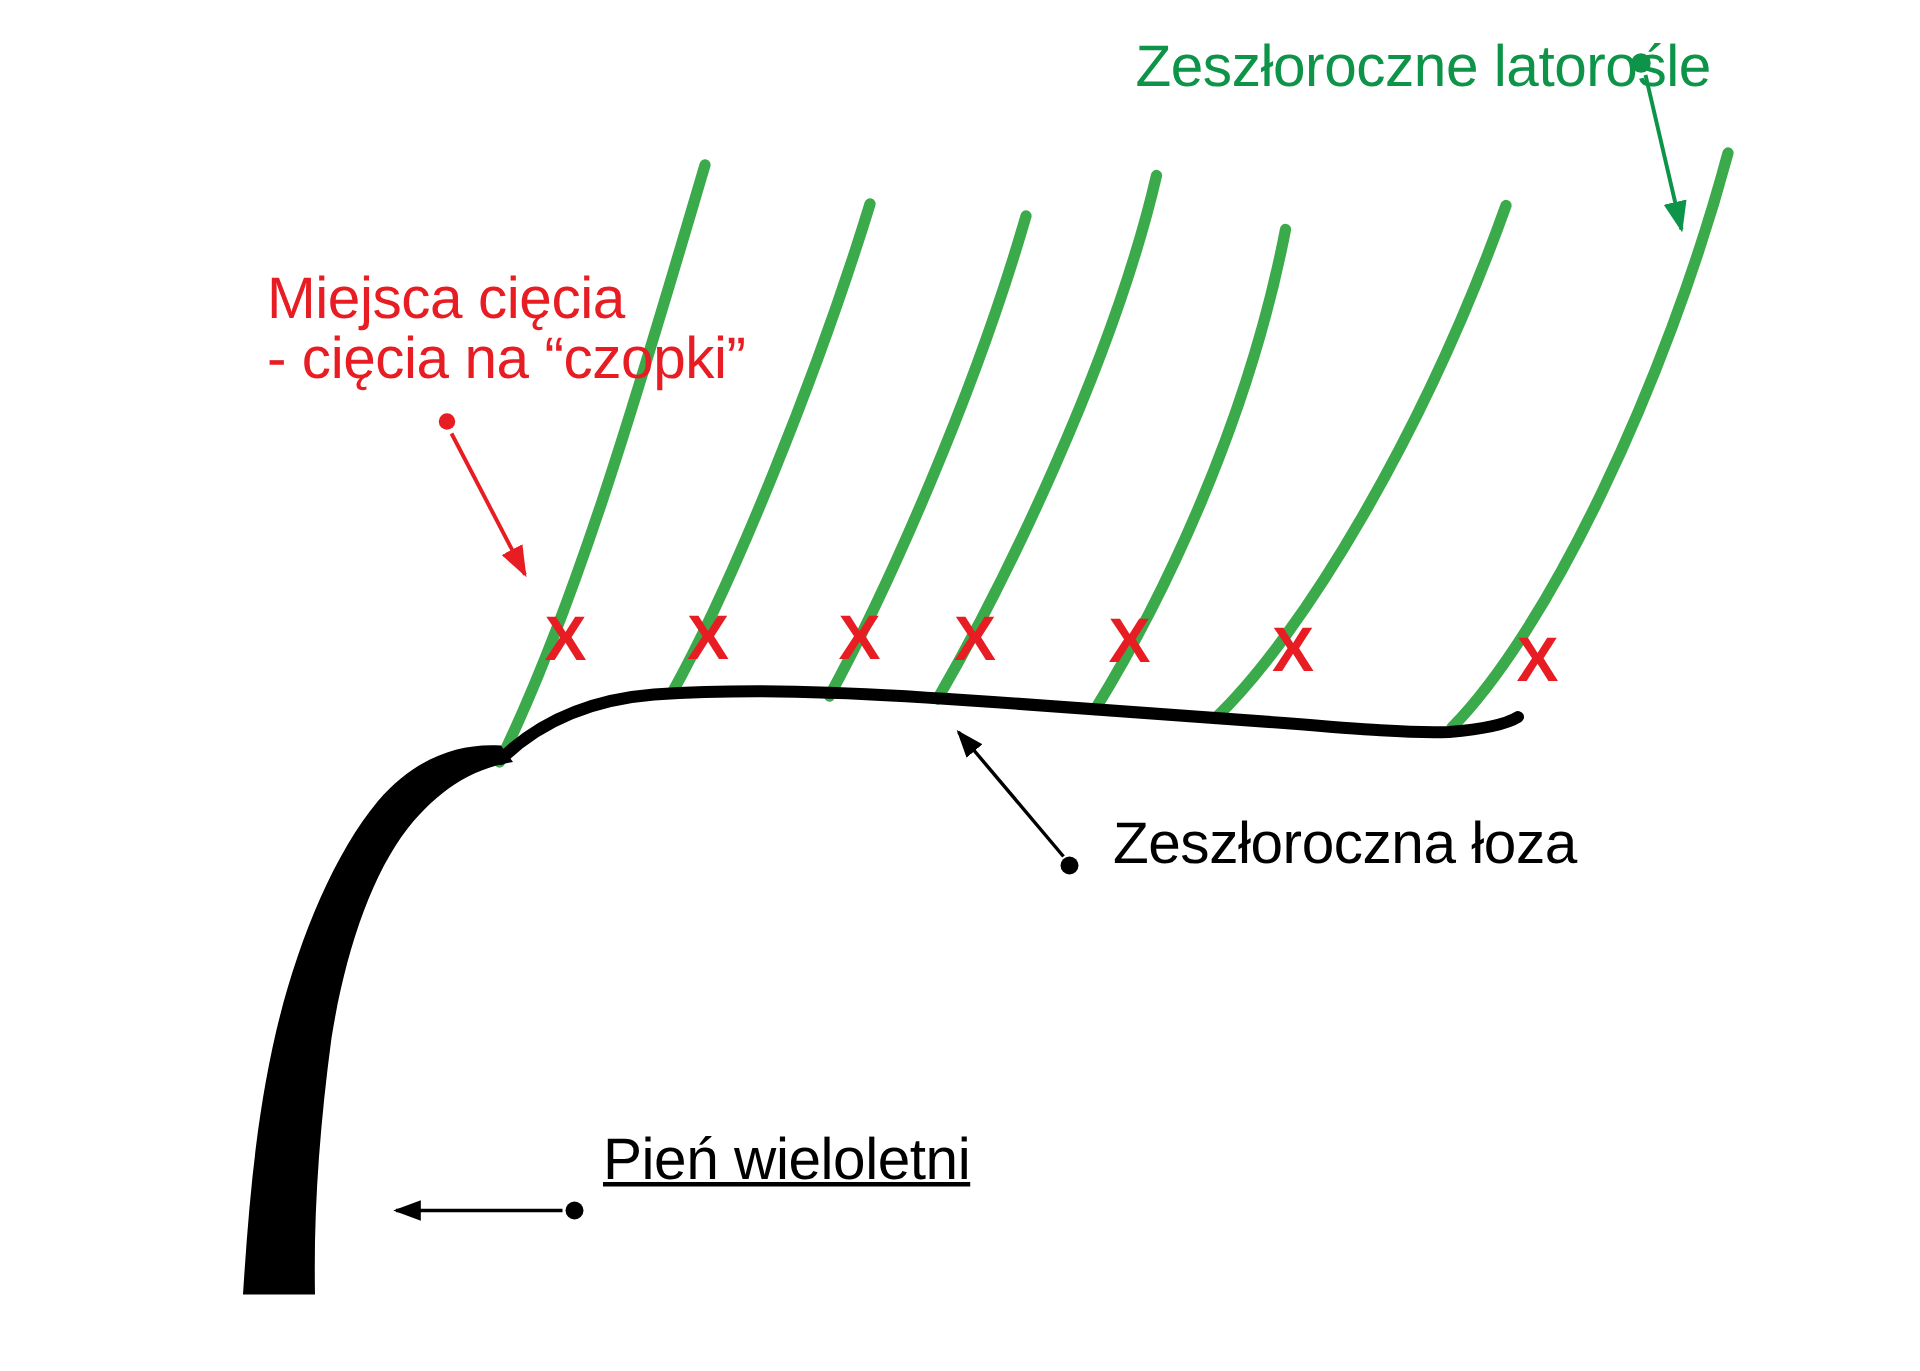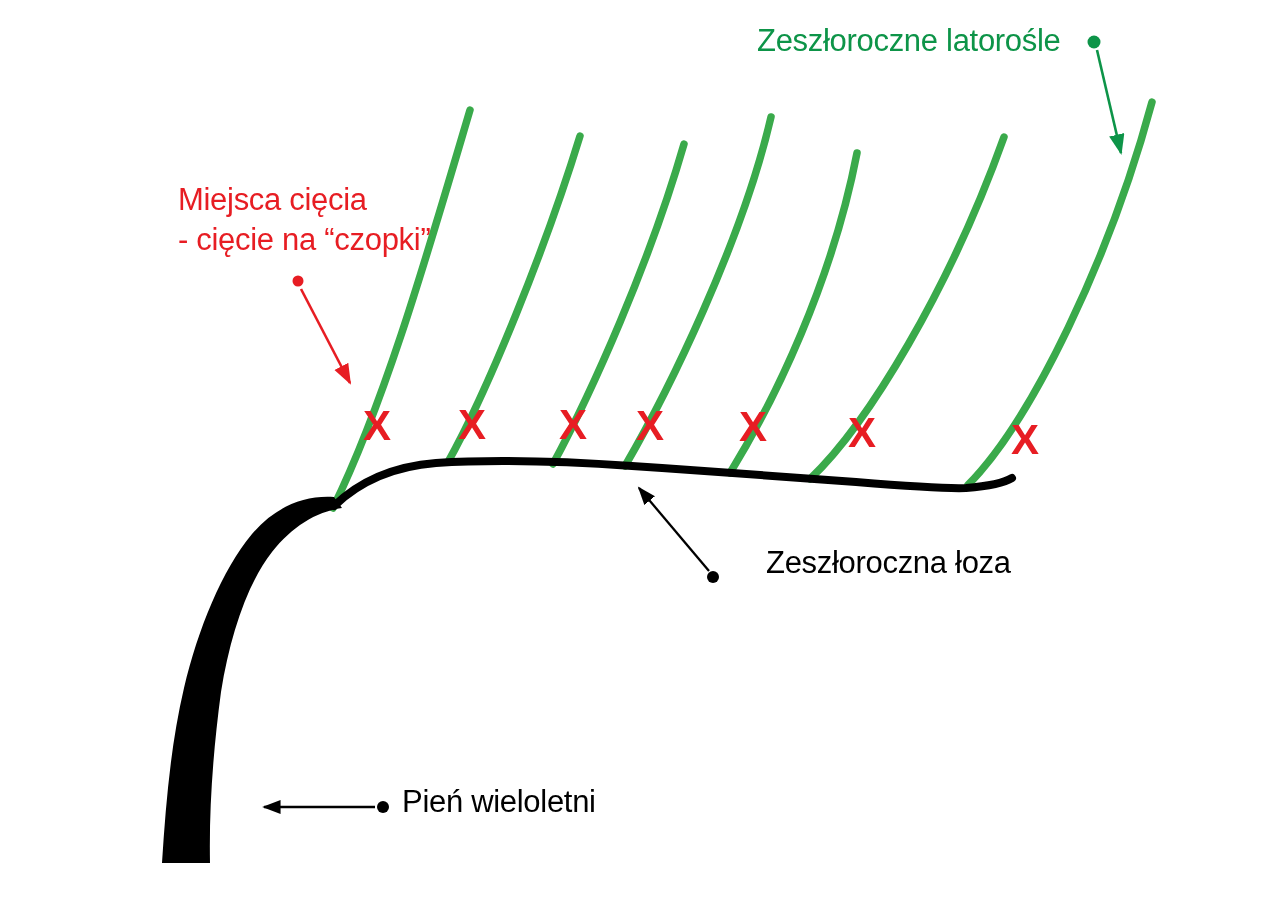--- a/index.html
+++ b/index.html
@@ -23,21 +23,21 @@
   .dot-green { fill: var(--label-green); }
   .dot-red   { fill: var(--cut-red); }
   .dot-ink   { fill: var(--ink); }
   .ah-green  { fill: var(--label-green); }
   .ah-red    { fill: var(--cut-red); }
   .ah-ink    { fill: var(--ink); }
 
   .label {
     position: absolute;
     white-space: nowrap;
-    font-size: 31px;
+    font-size: 39px;
     letter-spacing: -0.3px;
     color: var(--ink);
   }
   .label-green { color: var(--label-green); }
   .label-red   { color: var(--cut-red); }
   .two-line { line-height: 40px; margin-left: 36px; }
   .two-line-cane { line-height: 41px; }
 
   .cut-x {
     position: absolute;
@@ -119,22 +119,22 @@
       <span class="cut-x" style="left: 650px; top: 426px;">X</span>
       <span class="cut-x" style="left: 753px; top: 427px;">X</span>
       <span class="cut-x" style="left: 862px; top: 433px;">X</span>
       <span class="cut-x" style="left: 1025px; top: 440px;">X</span>
     </div>
 
   <div class="label label-green" style="left:757px; top:23px;">Zeszłoroczne latorośle</div>
 
   <div class="label label-red two-line" style="left:142px; top:180px;">
     <div>Miejsca cięcia</div>
-    <div>- cięcie na “czopki”</div>
+    <div>- cięcia na “czopki”</div>
   </div>
 
-  <div class="label two-line-cane" style="left:742px; top:542px;margin-left:24px;">
+  <div class="label two-line-cane" style="left:742px; top:542px;">
     <div>Zeszłoroczna łoza</div>
   </div>
 
-  <div class="label" style="left:402px; top:784px;">Pień wieloletni</div>
+  <div class="label" style="left:402px; top:752px;text-decoration:underline;">Pień wieloletni</div>
 
 </div>
 
 </body></html>

